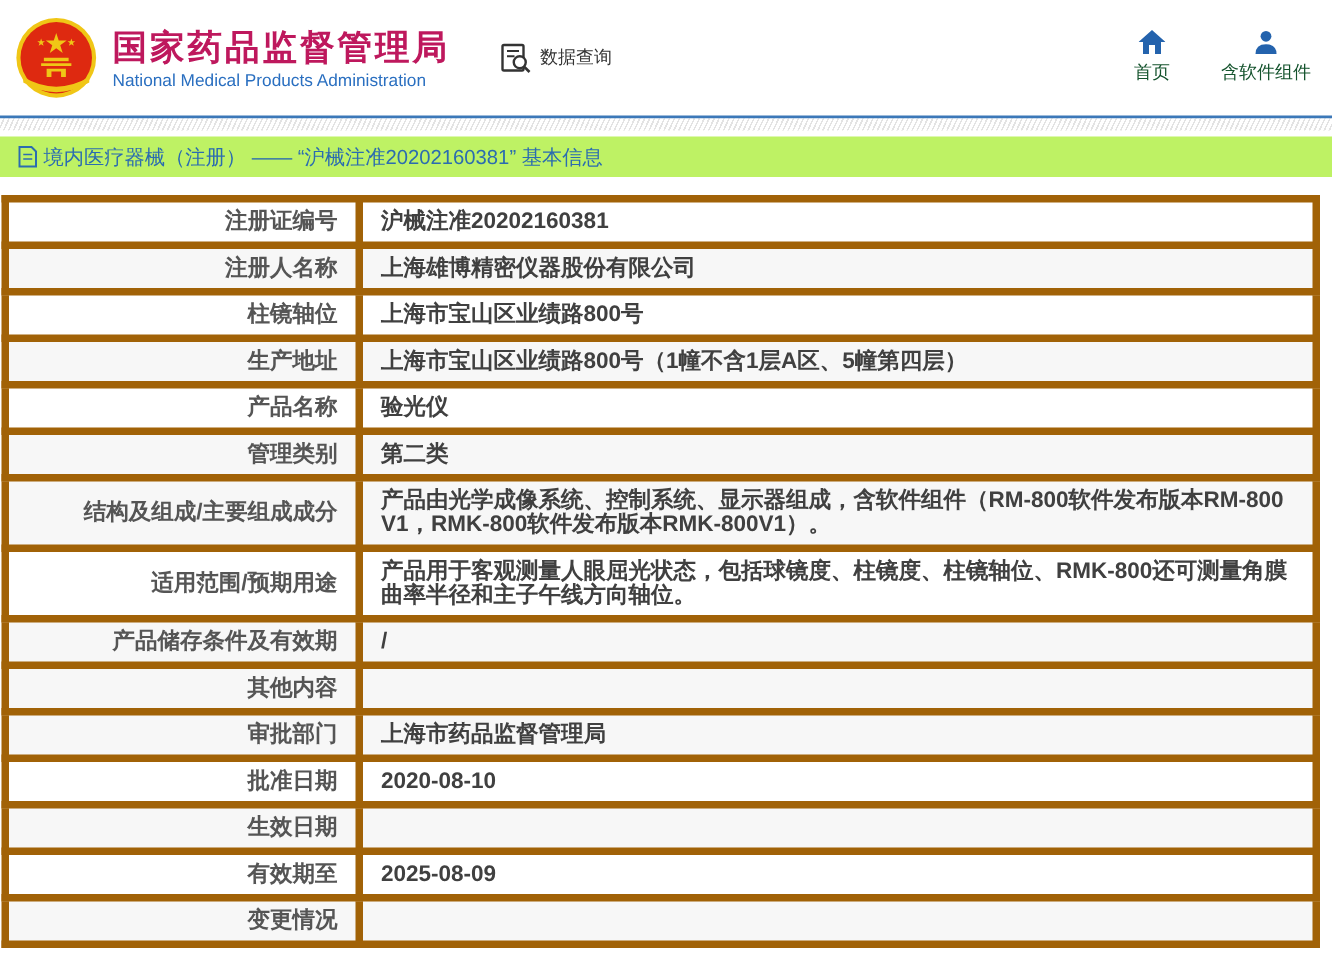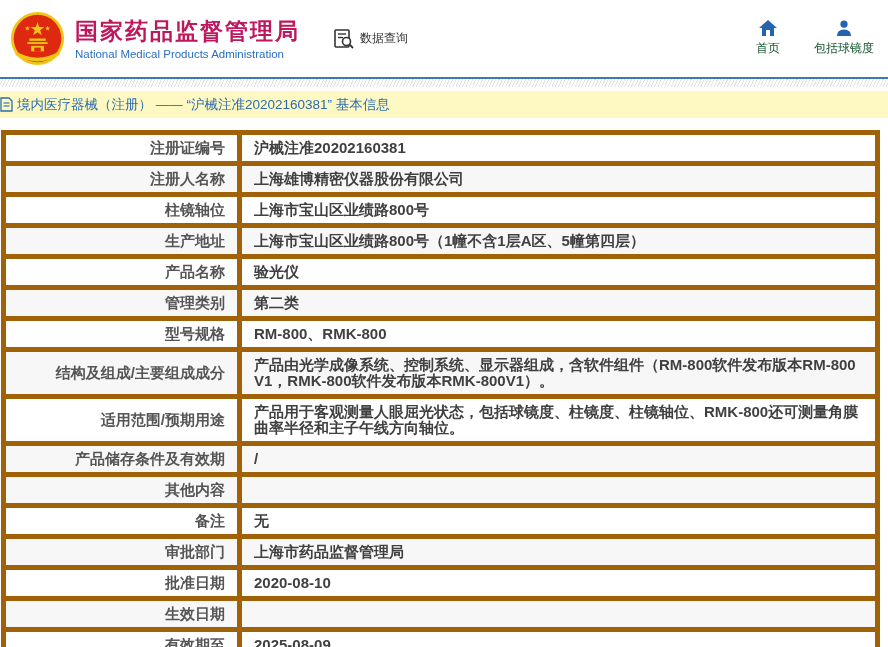--- a/index.html
+++ b/index.html
@@ -71,24 +71,24 @@
       115deg,
       #ffffff 0px, #ffffff 2px,
       #e3e3e3 2px, #e3e3e3 3px
     );
   }
 
   
   .crumb-bar {
     margin-top: 4px;
     height: 27px;
-    background: #fef9c3;
-    display: flex;
-    align-items: center;
-    padding: 0 0;
+    background: #bef264;
+    display: flex;
+    align-items: center;
+    padding: 0 12px;
   }
   .crumb-bar svg { flex: 0 0 auto; }
   .crumb-text {
     margin-left: 4px;
     font-size: 13.5px;
     color: #2b6cb0;
   }
 
   
   .table-wrap { margin: 12px 8px 0 1px; }
@@ -155,21 +155,21 @@
       <svg width="18" height="16" viewBox="0 0 18 16">
         <path d="M9 0 L18 8 L15 8 L15 16 L11 16 L11 10 L7 10 L7 16 L3 16 L3 8 L0 8 Z" fill="#2463ad"></path>
       </svg>
       <span class="nav-label">首页</span>
     </div>
     <div class="nav-item">
       <svg width="16" height="16" viewBox="0 0 16 16">
         <circle cx="8" cy="4.2" r="3.6" fill="#2463ad"></circle>
         <path d="M1 16 Q1 9.5 8 9.5 Q15 9.5 15 16 Z" fill="#2463ad"></path>
       </svg>
-      <span class="nav-label">包括球镜度</span>
+      <span class="nav-label">含软件组件</span>
     </div>
   </div>
 </div>
 
 <div class="hatch-strip"></div>
 
 <div class="crumb-bar">
   <svg width="13" height="15" viewBox="0 0 13 15">
     <path d="M1 1 H9 L12 4 V14 H1 Z" fill="none" stroke="#2b6cb0" stroke-width="1.3"></path>
     <line x1="3.5" y1="6" x2="9.5" y2="6" stroke="#2b6cb0" stroke-width="1.1"></line>
@@ -198,43 +198,35 @@
           <td>上海市宝山区业绩路800号（1幢不含1层A区、5幢第四层）</td>
         </tr>
         <tr>
           <th>产品名称</th>
           <td>验光仪</td>
         </tr>
         <tr class="alt">
           <th>管理类别</th>
           <td>第二类</td>
         </tr>
-        <tr>
-          <th>型号规格</th>
-          <td>RM-800、RMK-800</td>
-        </tr>
         <tr class="alt">
           <th>结构及组成/主要组成成分</th>
           <td>产品由光学成像系统、控制系统、显示器组成，含软件组件（RM-800软件发布版本RM-800V1，RMK-800软件发布版本RMK-800V1）。</td>
         </tr>
         <tr>
           <th>适用范围/预期用途</th>
           <td>产品用于客观测量人眼屈光状态，包括球镜度、柱镜度、柱镜轴位、RMK-800还可测量角膜曲率半径和主子午线方向轴位。</td>
         </tr>
         <tr class="alt">
           <th>产品储存条件及有效期</th>
           <td>/</td>
         </tr>
         <tr class="alt">
           <th>其他内容</th>
           <td></td>
-        </tr>
-        <tr>
-          <th>备注</th>
-          <td>无</td>
         </tr>
         <tr class="alt">
           <th>审批部门</th>
           <td>上海市药品监督管理局</td>
         </tr>
         <tr>
           <th>批准日期</th>
           <td>2020-08-10</td>
         </tr>
         <tr class="alt">

